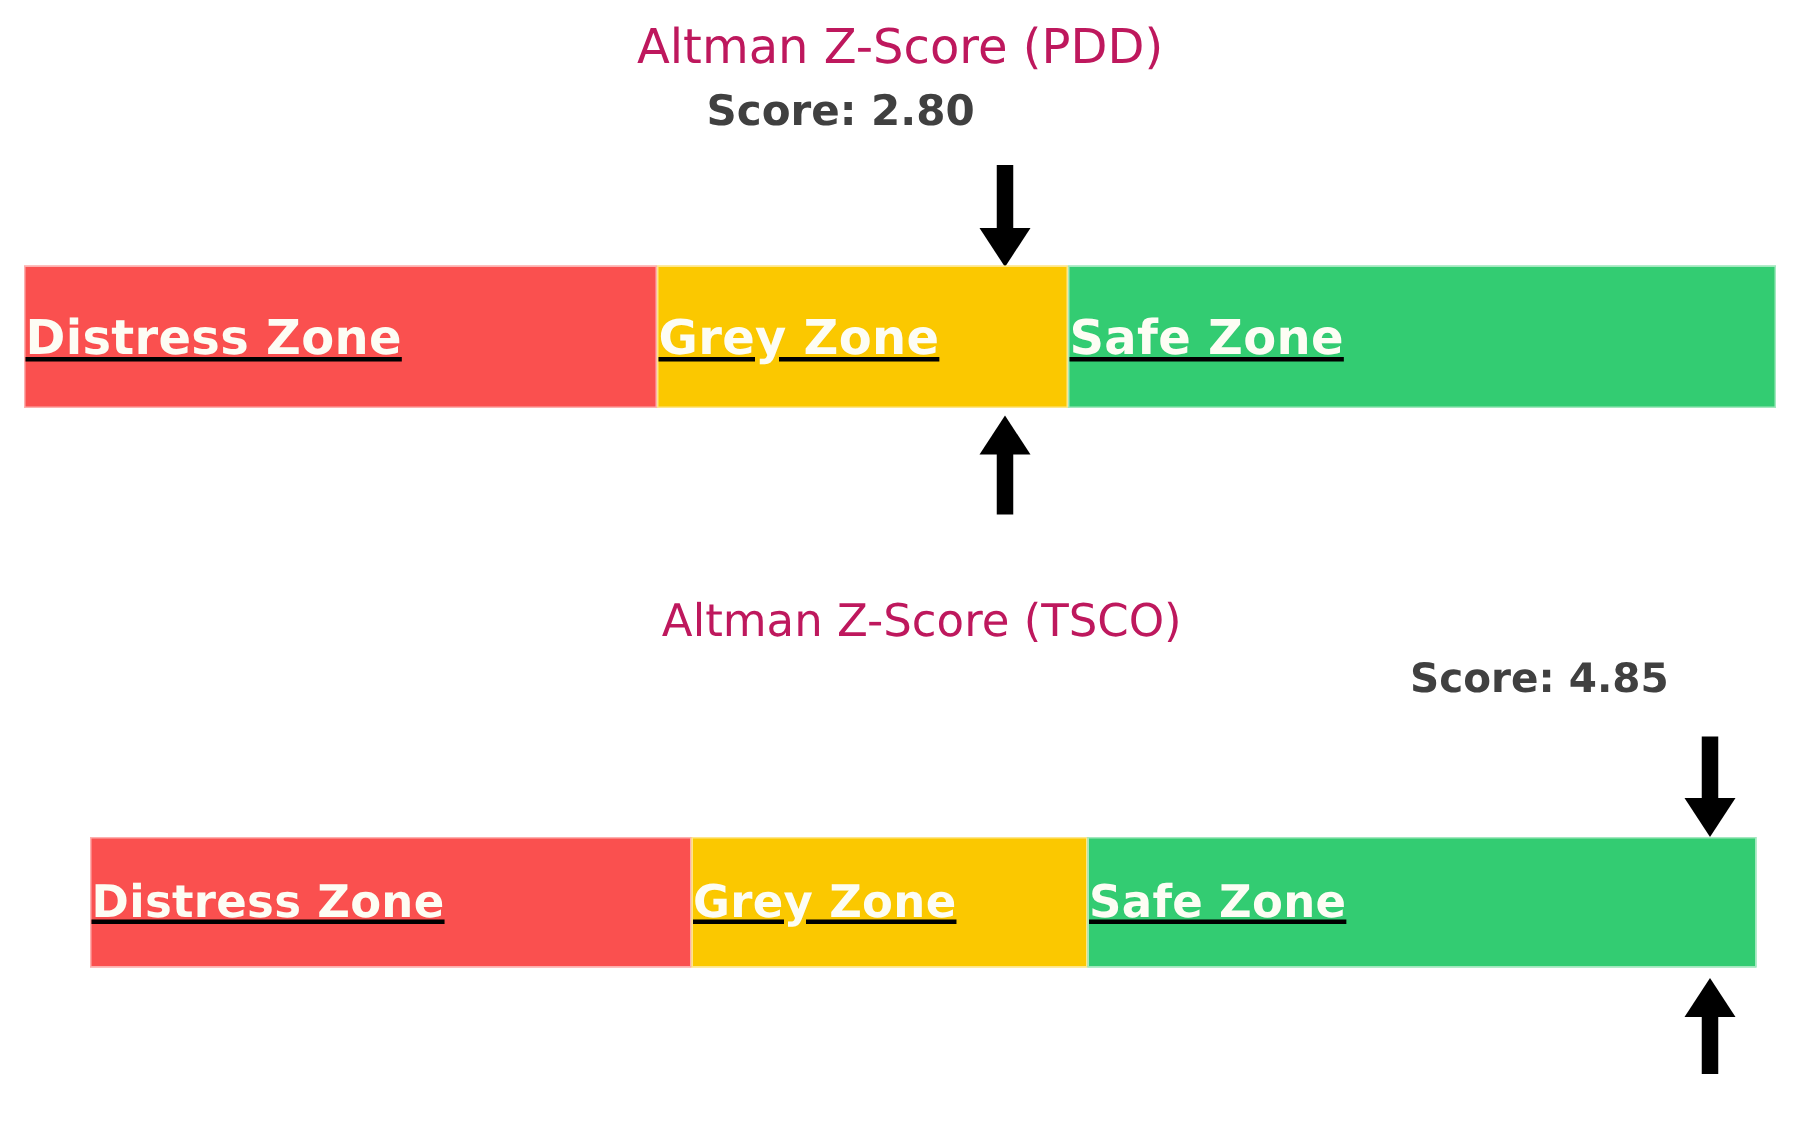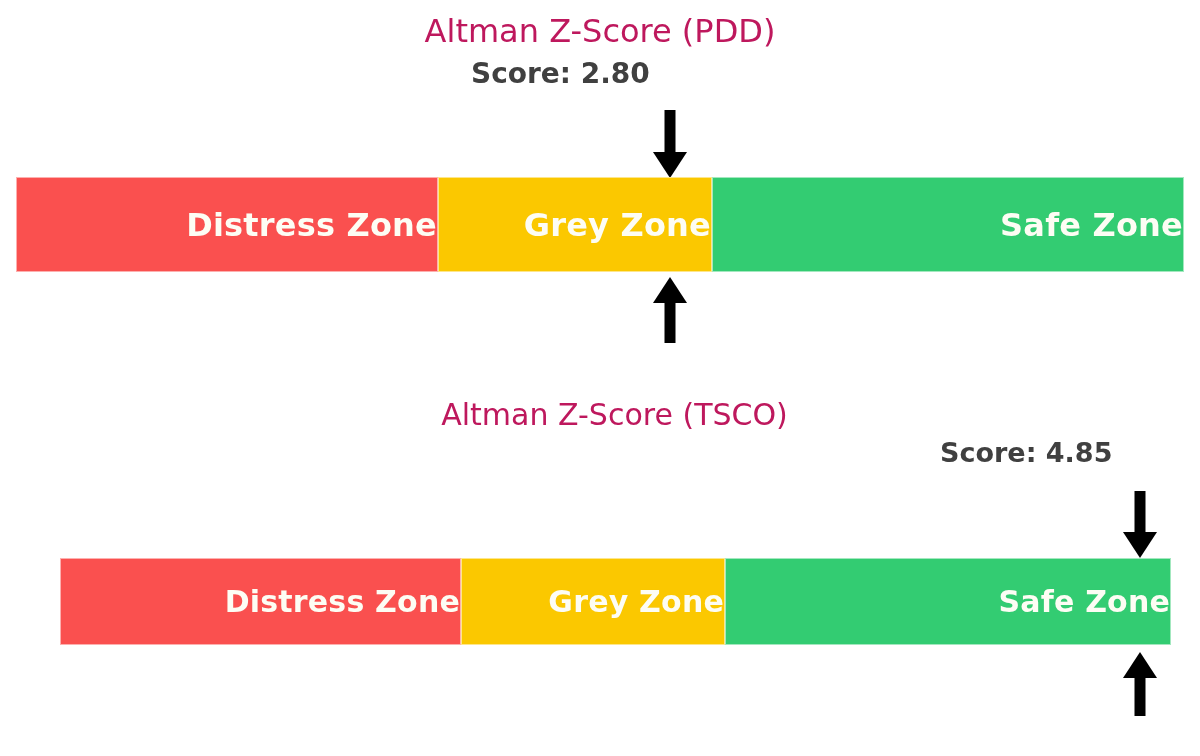--- a/index.html
+++ b/index.html
@@ -44,23 +44,24 @@
   
   .zone-bar {
     position: absolute;
     display: flex;
     align-items: stretch;
   }
   .zone-seg {
     position: relative;
     display: flex;
     align-items: center;
-    justify-content: flex-end;
+    justify-content: flex-start;
     box-sizing: border-box;
     border: 1px solid rgba(255,255,255,0.55);
+    text-decoration: underline;
   }
   .zone-seg-label {
     color: #fdfdf4;
     font-weight: 700;
     letter-spacing: 0.2px;
     white-space: nowrap;
     text-shadow: 0 0 1px rgba(0,0,0,0.04);
   }
 
   

